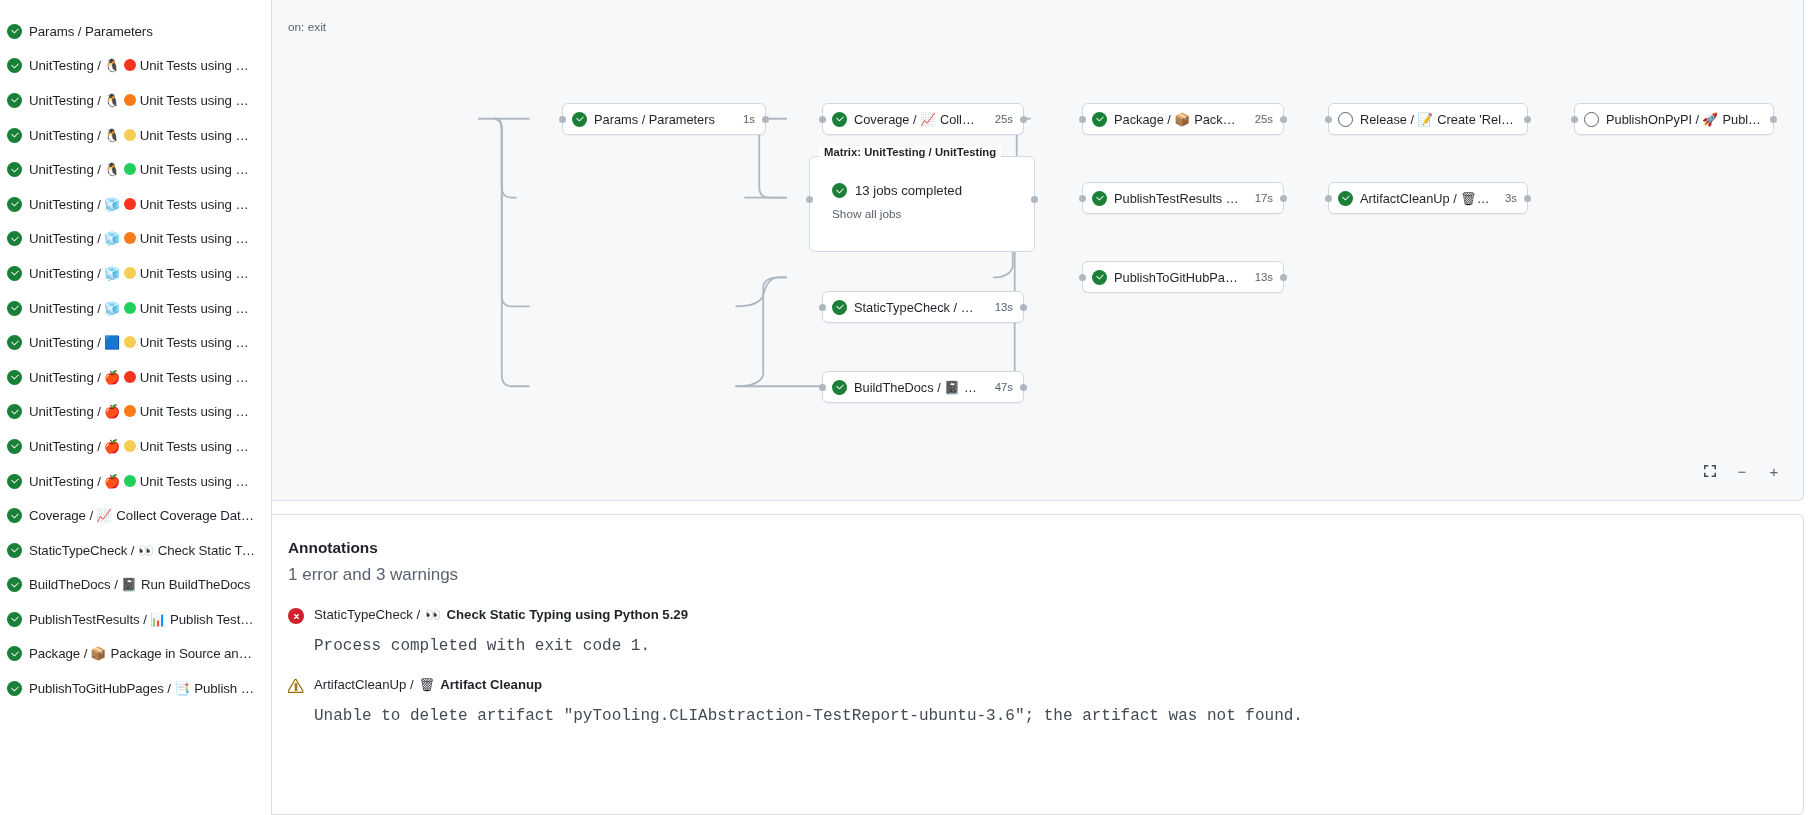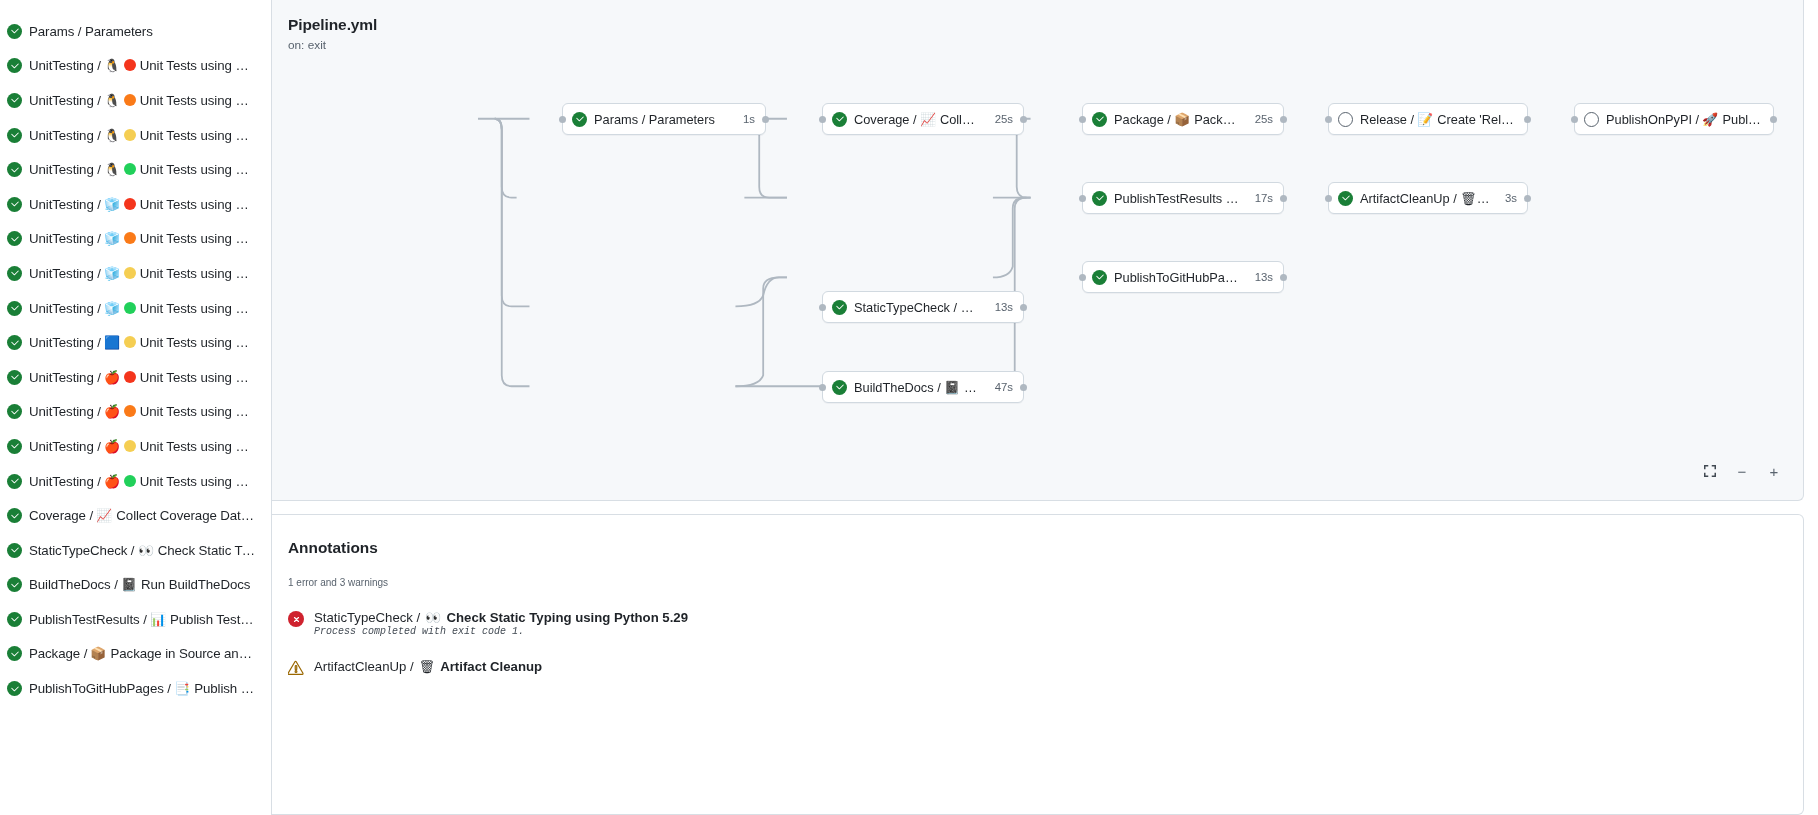--- a/index.html
+++ b/index.html
@@ -116,25 +116,25 @@
   
   .annot-card {
     margin: 13px 14px 0 0;
     border: 1px solid #d8dee4; border-left: none;
     border-radius: 0 6px 6px 0;
     background: #ffffff;
     padding: 24px 16px 12px 16px;
     height: 301px;
   }
   .annot-title { font-size: 15.4px; font-weight: 600; color: #1f2328; }
-  .annot-sub { font-size: 10px; color: #59636e; margin-top: 20px; }
+  .annot-sub { font-size: 17px; color: #59636e; margin-top: 8px; }
   .annot-item { display: flex; gap: 10px; margin-top: 22px; }
   .annot-body .a-head { font-size: 13.2px; color: #1f2328; display: flex; align-items: center; gap: 5px;}
-  .annot-body .a-msg { font-size: 10px; color: #424a53; margin-top: 1px;
-      font-family: "Liberation Mono", monospace; font-style: italic; }
+  .annot-body .a-msg { font-size: 16px; color: #424a53; margin-top: 15px;
+      font-family: "Liberation Mono", monospace; }
   .ic { width: 16px; height: 16px; border-radius: 50%; flex: none; margin-top: 1px;
         display: flex; align-items: center; justify-content: center; }
   .ic.error { background: #cf222e; }
   .ic.error svg { width: 9px; height: 9px; stroke: #fff; stroke-width: 2.1; }
   .ic.warn svg { width: 16px; height: 16px; fill: #9a6700; }
 </style>
 </head>
 <body>
 
 <div class="app">
@@ -299,21 +299,20 @@
           </svg>
         </span>
         <span class="job-name">PublishToGitHubPages / <span class="emoji">📑</span> Publish to G...</span>
       </div>
     </div>
 
   <div class="main">
 
     <div class="graph-card">
       <div class="graph-header">
-        <div class="graph-title">Pipeline.yml</div>
         <div class="graph-sub">on: exit</div>
       </div>
 
       <div class="canvas">
         <svg class="edges" viewBox="0 0 1546 501" preserveAspectRatio="none">
           <g fill="none" stroke="#afb8c1" stroke-width="1.8">
 
             <path d="M 208 119 L 260 119"></path>
 
             <path d="M 225 119 Q 232 119 232 130 L 232 187 Q 232 198 242 198 L 247 198"></path>
@@ -442,20 +441,36 @@
                   <path d="M13.78 4.22a.75.75 0 0 1 0 1.06l-6.25 6.25a.75.75 0 0 1-1.06 0L2.22 7.28a.75.75 0 0 1 1.06-1.06L7 9.94l5.72-5.72a.75.75 0 0 1 1.06 0Z"></path>
                 </svg>
               </span>
               <span class="lbl">BuildTheDocs / <span class="emoji">📓</span> Run Buil...</span>
               <span class="dur">47s</span>
               <span class="port in"></span>
               <span class="port out"></span>
             </div>
           </div>
 
+        <div class="matrix-box" id="matrix-box" style="left: 537px; top: 156px; width: 226px; height: 96px;">
+          <div class="matrix-label">Matrix: UnitTesting / UnitTesting</div>
+          <div style="padding:26px 0 0 22px;">
+            <div class="matrix-jobs">
+              <span class="ck">
+                  <svg viewBox="0 0 16 16">
+                    <path d="M13.78 4.22a.75.75 0 0 1 0 1.06l-6.25 6.25a.75.75 0 0 1-1.06 0L2.22 7.28a.75.75 0 0 1 1.06-1.06L7 9.94l5.72-5.72a.75.75 0 0 1 1.06 0Z"></path>
+                  </svg>
+                </span>
+              <span>13 jobs completed</span>
+            </div>
+            <div class="matrix-link">Show all jobs</div>
+          </div>
+          <span class="port in" style="left:-4px;top:42px;"></span>
+          <span class="port out" style="right:-4px;top:42px;"></span>
+        </div>
 
         <div class="zoom-ctl">
           <div class="zc-btn">
             <svg viewBox="0 0 16 16">
                 <path d="M2 6V2h4M14 6V2h-4M2 10v4h4M14 10v4h-4"></path>
               </svg>
           </div>
           <div class="zc-btn">−</div>
           <div class="zc-btn">+</div>
         </div>
@@ -486,19 +501,20 @@
               <svg viewBox="0 0 16 16">
                 <path d="M8.22 1.75a.75.75 0 0 0-1.3 0L.17 13.25A.75.75 0 0 0 .82 14.4h13.5a.75.75 0 0 0 .65-1.15L8.22 1.75Zm-.97 4.5a.75.75 0 0 1 1.5 0v3a.75.75 0 0 1-1.5 0v-3Zm.75 6.25a.9.9 0 1 1 0-1.8.9.9 0 0 1 0 1.8Z" fill="none" stroke="#9a6700" stroke-width="1.2"></path>
               </svg>
             </span>
             <div class="annot-body">
               <div class="a-head">
                 <span>ArtifactCleanUp / </span>
                 <span class="emoji">🗑</span>
                 <span style="font-weight:600">Artifact Cleanup</span>
               </div>
+              <div class="a-msg">Unable to delete artifact "pyTooling.CLIAbstraction-TestReport-ubuntu-3.6"; the artifact was not found.</div>
             </div>
           </div>
         </div>
     </div>
 
   </div>
 </div>
 
 </body></html>

